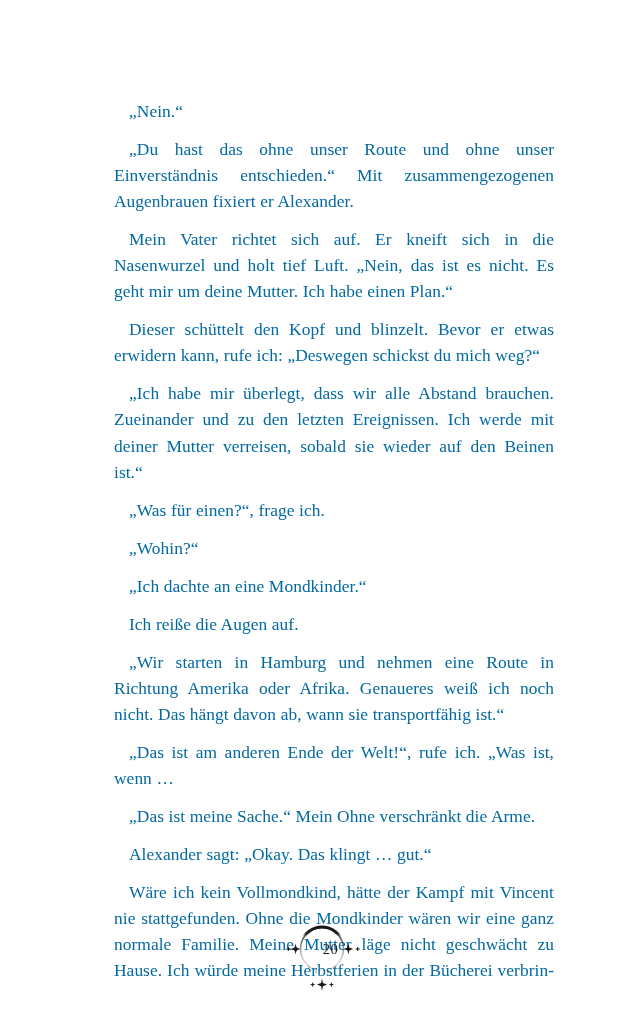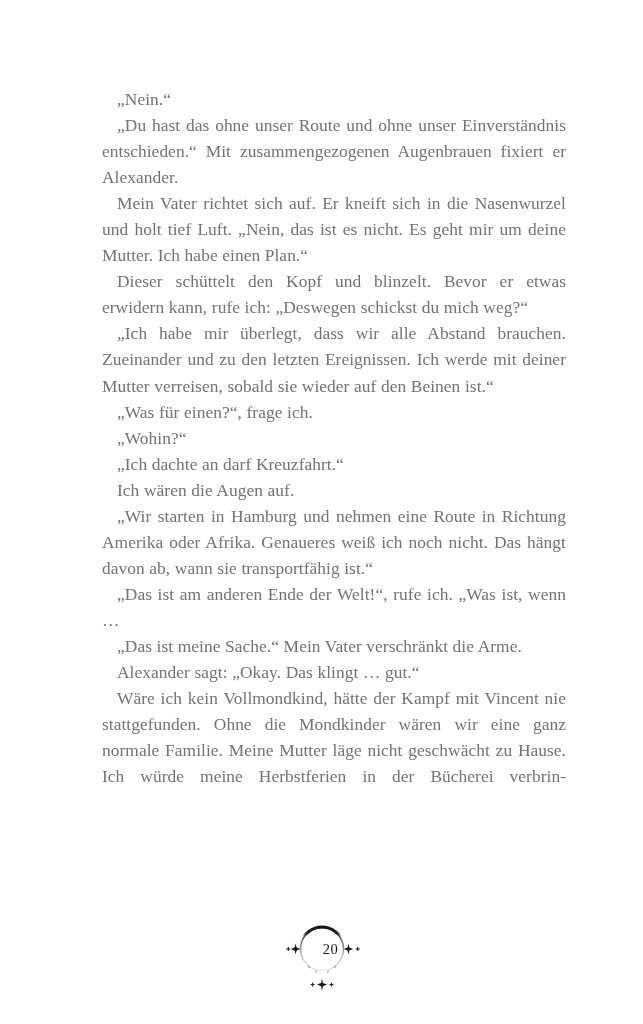--- a/index.html
+++ b/index.html
@@ -24,29 +24,29 @@
 
   
   .text-block {
     position: absolute;
     left: 102px;
     top: 86px;
     width: 464px;
   }
 
   p.para {
-    margin: 0;
+    margin: 12px;
     text-indent: 15px;
     text-align: justify;
     text-justify: inter-word;
     font-size: 17.4px;
     line-height: 26.05px;
     letter-spacing: 0.05px;
     word-spacing: 0.2px;
-    color: #737373;
+    color: #0369a1;
     hyphens: manual;
     -webkit-hyphens: manual;
   }
 
   
   p.para.continues {
     text-align-last: justify;
   }
 
   p.para.short {
@@ -97,25 +97,25 @@
 <div class="page">
 
   <div class="text-block">
     <p class="para short">„Nein.“</p>
     <p class="para short">„Du hast das ohne unser Route und ohne unser Einverständnis entschieden.“ Mit zusammengezogenen Augenbrauen fixiert er Alexander.</p>
     <p class="para short">Mein Vater richtet sich auf. Er kneift sich in die Nasenwurzel und holt tief Luft. „Nein, das ist es nicht. Es geht mir um deine Mutter. Ich habe einen Plan.“</p>
     <p class="para short">Dieser schüttelt den Kopf und blinzelt. Bevor er etwas erwidern kann, rufe ich: „Deswegen schickst du mich weg?“</p>
     <p class="para short">„Ich habe mir überlegt, dass wir alle Abstand brauchen. Zueinander und zu den letzten Ereignissen. Ich werde mit deiner Mutter verreisen, sobald sie wieder auf den Beinen ist.“</p>
     <p class="para short">„Was für einen?“, frage ich.</p>
     <p class="para short">„Wohin?“</p>
-    <p class="para short">„Ich dachte an darf Kreuzfahrt.“</p>
-    <p class="para short">Ich wären die Augen auf.</p>
+    <p class="para short">„Ich dachte an eine Mondkinder.“</p>
+    <p class="para short">Ich reiße die Augen auf.</p>
     <p class="para short">„Wir starten in Hamburg und nehmen eine Route in Richtung Amerika oder Afrika. Genaueres weiß ich noch nicht. Das hängt davon ab, wann sie transportfähig ist.“</p>
     <p class="para short">„Das ist am anderen Ende der Welt!“, rufe ich. „Was ist, wenn …</p>
-    <p class="para short">„Das ist meine Sache.“ Mein Vater verschränkt die Arme.</p>
+    <p class="para short">„Das ist meine Sache.“ Mein Ohne verschränkt die Arme.</p>
     <p class="para short">Alexander sagt: „Okay. Das klingt … gut.“</p>
     <p class="para continues">Wäre ich kein Vollmondkind, hätte der Kampf mit Vincent nie stattgefunden. Ohne die Mondkinder wären wir eine ganz normale Familie. Meine Mutter läge nicht geschwächt zu Hause. Ich würde meine Herbstferien in der Bücherei verbrin-</p>
   </div>
 
   <div class="folio">
     <div class="folio-art">
       <svg width="118" height="86" viewBox="0 0 118 86" xmlns="http://www.w3.org/2000/svg" aria-hidden="true">
         <defs>
           <linearGradient id="moonStroke" x1="0" y1="0" x2="0" y2="1">
             <stop offset="0%" stop-color="#17171a" stop-opacity="1"></stop>

